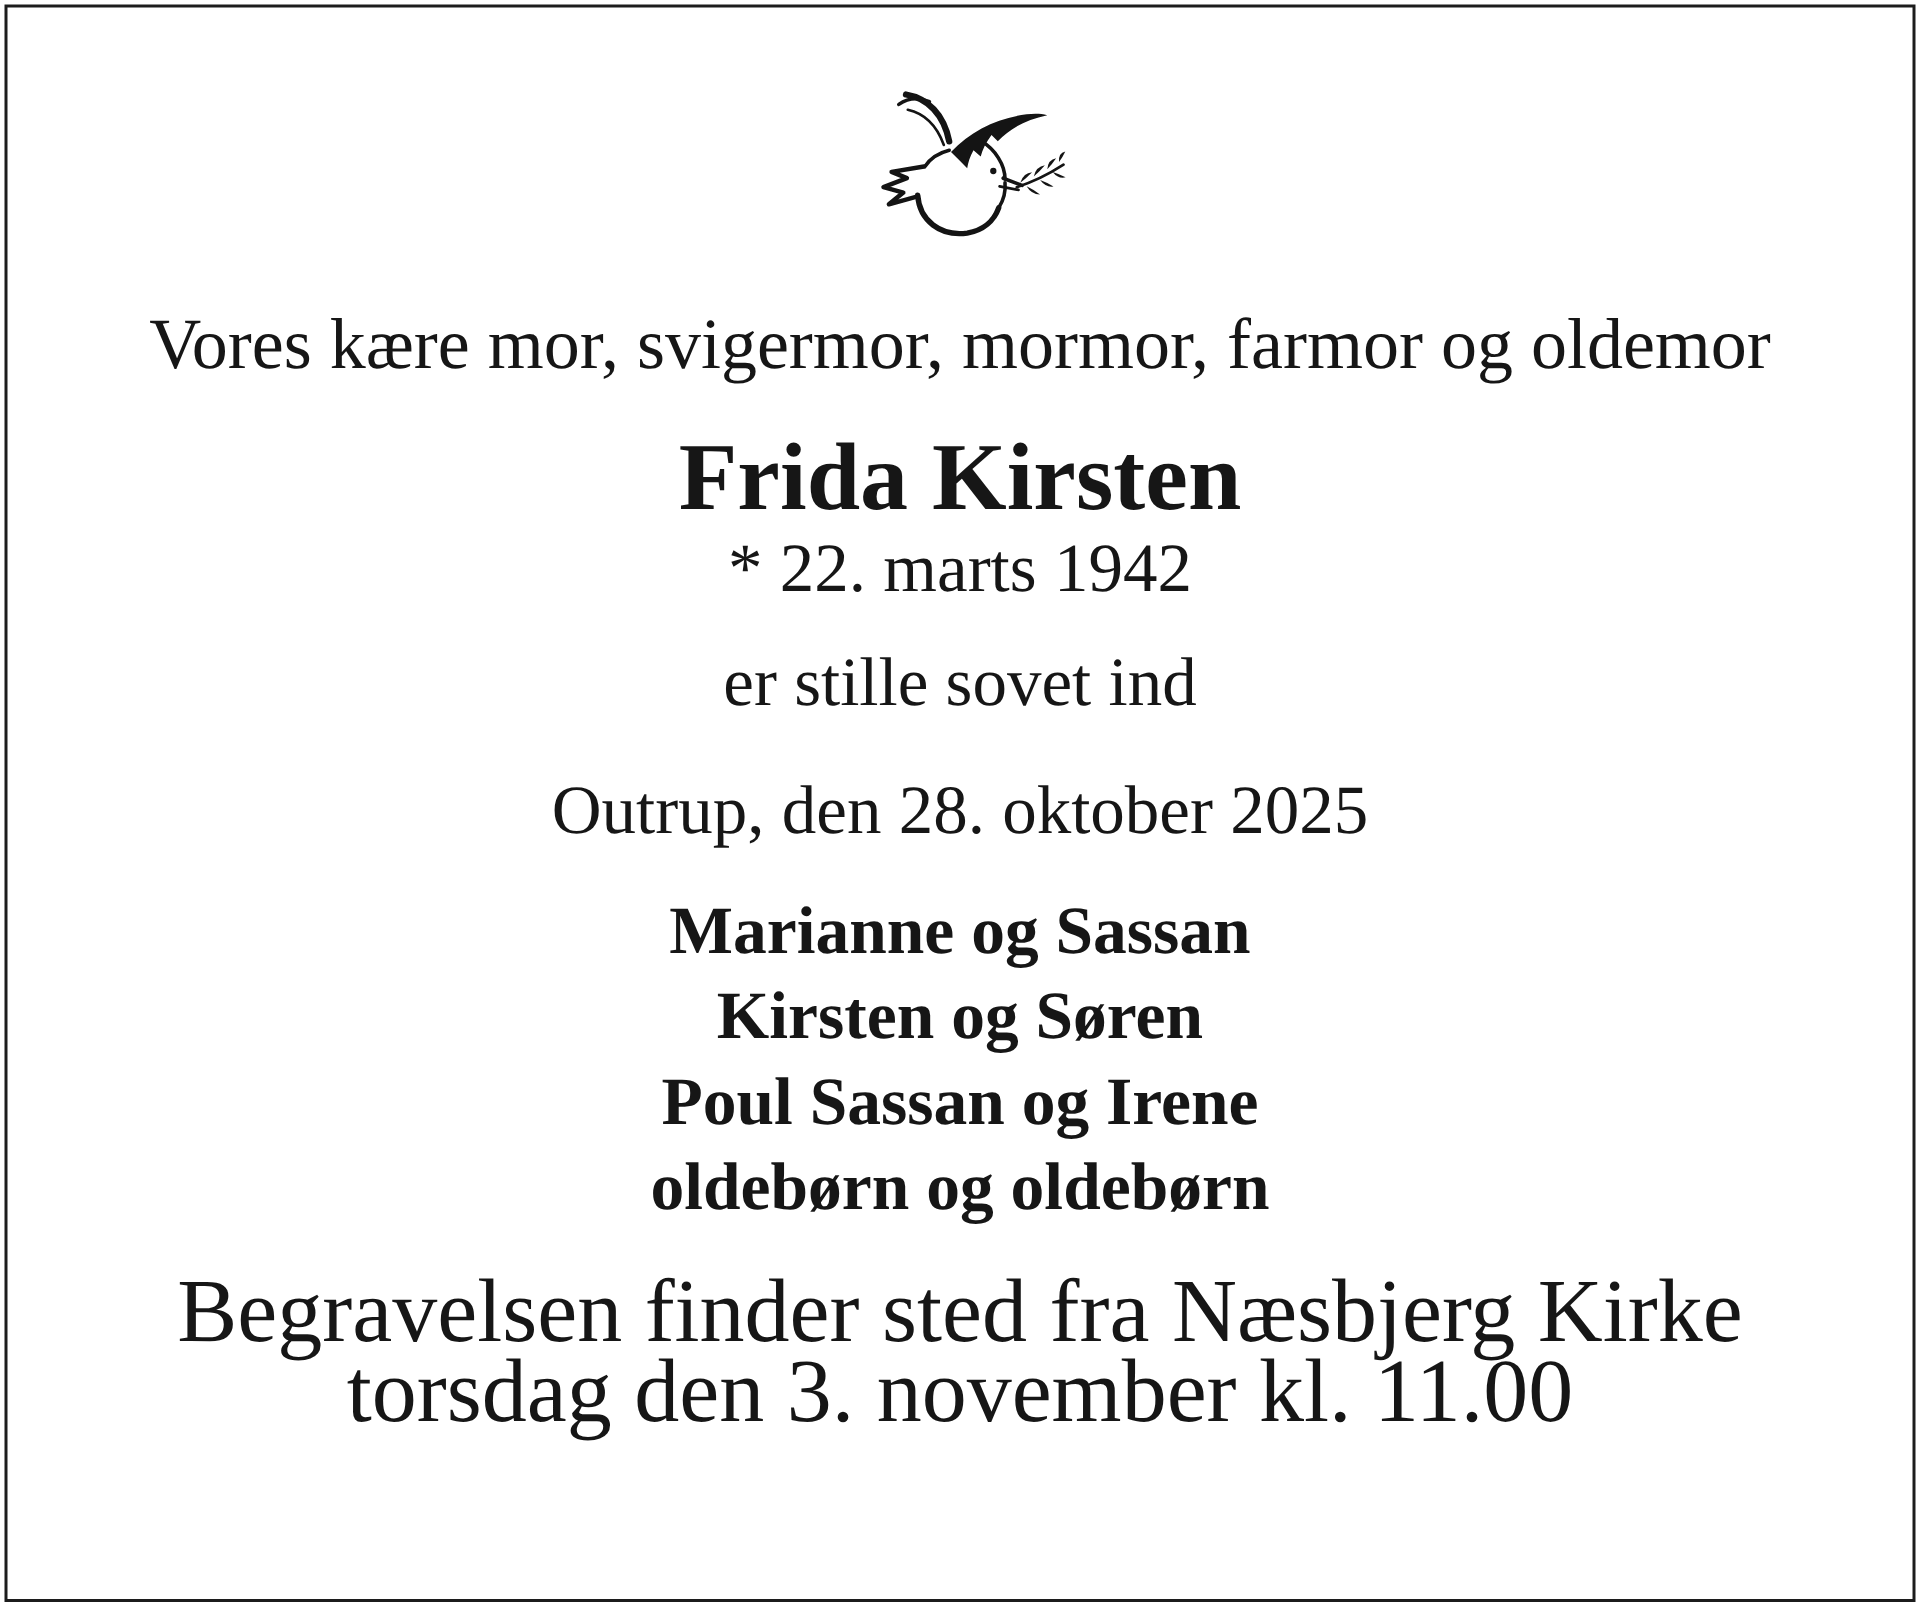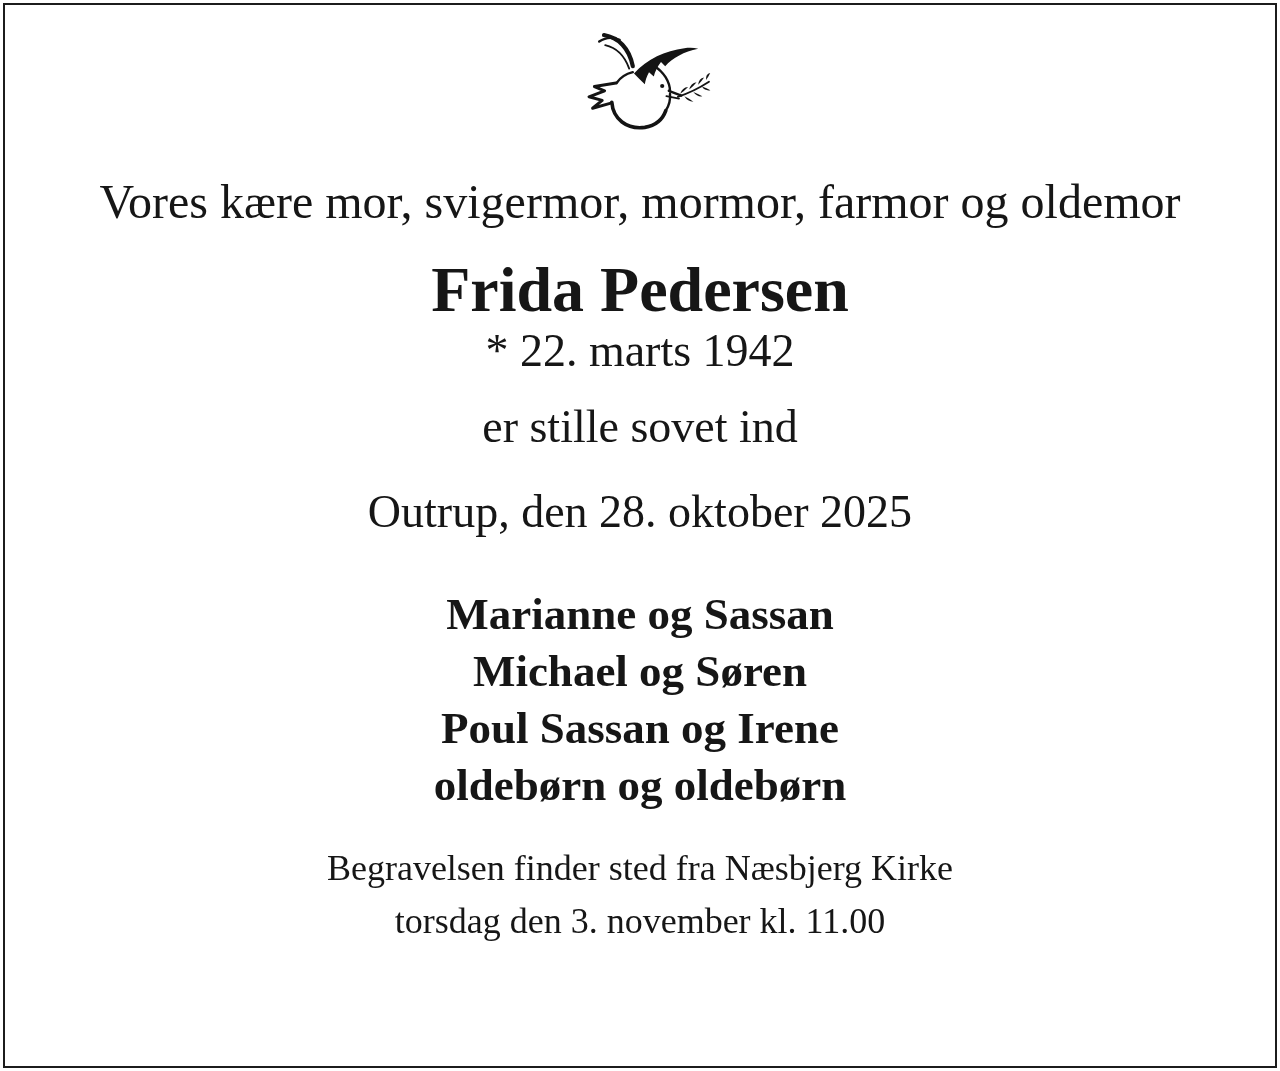--- a/index.html
+++ b/index.html
@@ -16,21 +16,21 @@
     font-family: "Liberation Serif", "DejaVu Serif", serif;
     color: #161616;
   }
   .notice {
     width: 100%;
     height: 100%;
     box-sizing: border-box;
     border: 2px solid #1c1c1c;
     background: #ffffff;
     text-align: center;
-    padding: 24px 24px 0 24px;
+    padding: 52px 24px 0 24px;
     overflow: hidden;
   }
   .dove-wrap {
     display: flex;
     justify-content: center;
     margin: 0 auto;
   }
   .dove-wrap svg {
     width: 158px;
     height: 126px;
@@ -49,28 +49,28 @@
     line-height: 1.1;
   }
   .line {
     font-size: 46px;
     line-height: 1.12;
   }
   .line-birth   { }
   .line-passing { margin-top: 24px; }
   .line-place   { margin-top: 34px; }
   .family {
-    margin-top: 48px;
+    margin-top: 26px;
     font-size: 45px;
     font-weight: bold;
     line-height: 57px;
   }
   .funeral {
     margin-top: 28px;
-    font-size: 36px;
+    font-size: 60px;
     line-height: 53px;
   }
 </style>
 </head>
 <body>
 
 <div class="page">
   <div class="notice">
 
     <div class="dove-wrap">
@@ -108,31 +108,31 @@
           <path transform="translate(219,105) rotate(12)" d="M0,0 Q8,7 16,4 Q8,1 0,0 Z"></path>
           <path transform="translate(227,93) rotate(-36)" d="M0,0 Q7,-8 15,-4 Q7,-1 0,0 Z"></path>
           <path transform="translate(233,96) rotate(8)" d="M0,0 Q7,7 15,4 Q7,1 0,0 Z"></path>
           <path transform="translate(240,85) rotate(-42)" d="M0,0 Q6,-8 13,-4 Q6,-1 0,0 Z"></path>
         </g>
       </svg>
     </div>
 
     <div class="intro">Vores kære mor, svigermor, mormor, farmor og oldemor</div>
 
-    <h1 class="name">Frida Pedersen</h1>
+    <h1 class="name">Frida Kirsten</h1>
 
     <div class="line line-birth">* 22. marts 1942</div>
 
     <div class="line line-passing">er stille sovet ind</div>
 
     <div class="line line-place">Outrup, den 28. oktober 2025</div>
 
     <div class="family">
       <div>Marianne og Sassan</div>
-      <div>Michael og Søren</div>
+      <div>Kirsten og Søren</div>
       <div>Poul Sassan og Irene</div>
       <div>oldebørn og oldebørn</div>
     </div>
 
     <div class="funeral">
       <div>Begravelsen finder sted fra Næsbjerg Kirke</div>
       <div>torsdag den 3. november kl. 11.00</div>
     </div>
 
   </div>

